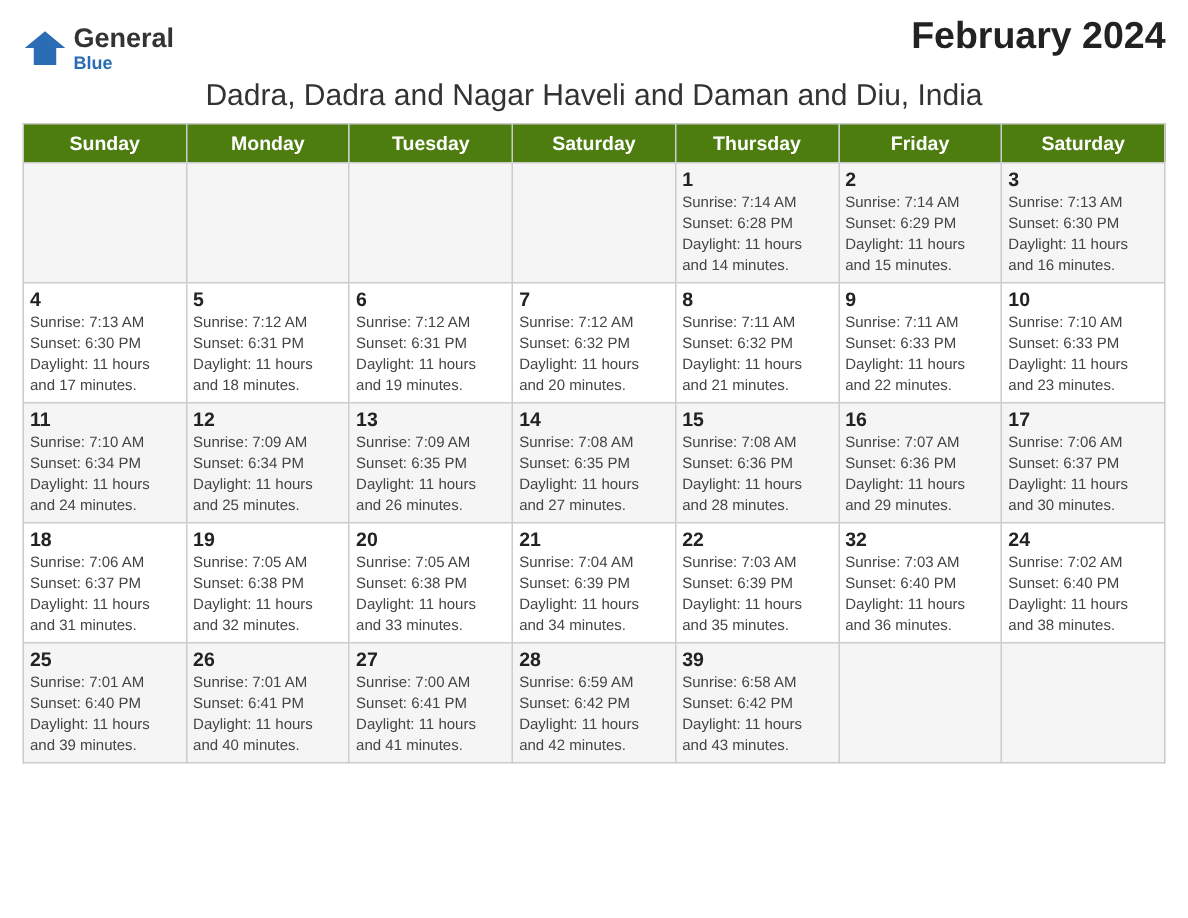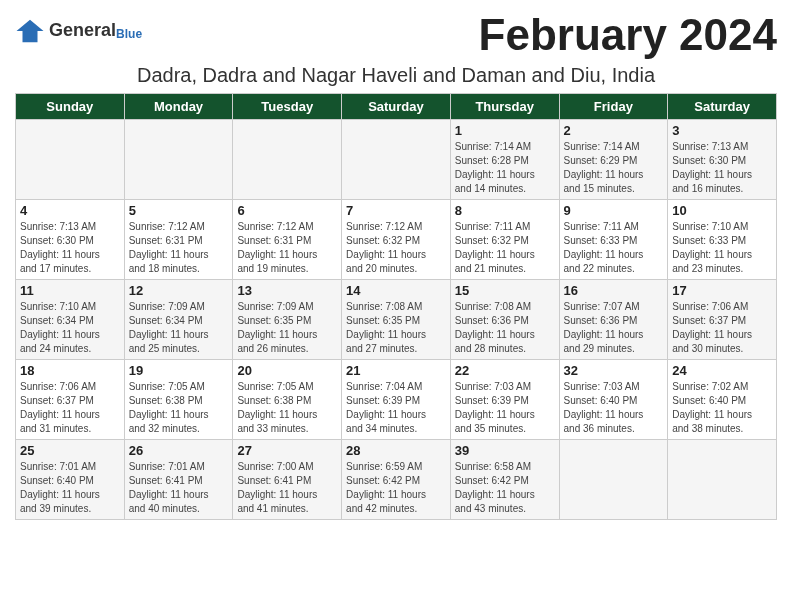--- a/index.html
+++ b/index.html
@@ -16,58 +16,58 @@
       align-items: flex-start;
       margin-bottom: 4px;
     }
     .logo {
       display: flex;
       align-items: center;
       margin-top: 6px;
     }
     .logo-text {
       display: flex;
+      flex-direction: column;
       line-height: 1.1;
-      align-items: flex-end;
     }
     .logo-general {
       font-size: 18px;
       font-weight: bold;
       color: #333;
     }
     .logo-blue {
       font-size: 12px;
       font-weight: bold;
       color: #2a6db5;
     }
     .logo-icon {
       width: 30px;
       height: 30px;
       margin-right: 4px;
     }
     .calendar-title {
-      font-size: 44px;
+      font-size: 25px;
       font-weight: bold;
       color: #222;
       text-align: right;
     }
     .calendar-subtitle {
       text-align: center;
       font-size: 20px;
       color: #333;
       margin-bottom: 6px;
       font-weight: normal;
     }
     table {
       width: 100%;
       border-collapse: collapse;
       table-layout: fixed;
     }
     thead tr th {
-      background-color: #14532d;
+      background-color: #4d7c0f;
       color: #fff;
       text-align: center;
       font-size: 13px;
       padding: 5px 2px;
       border: 1px solid #ccc;
     }
     tbody tr td {
       vertical-align: top;
       border: 1px solid #ccc;
       padding: 3px 4px;

